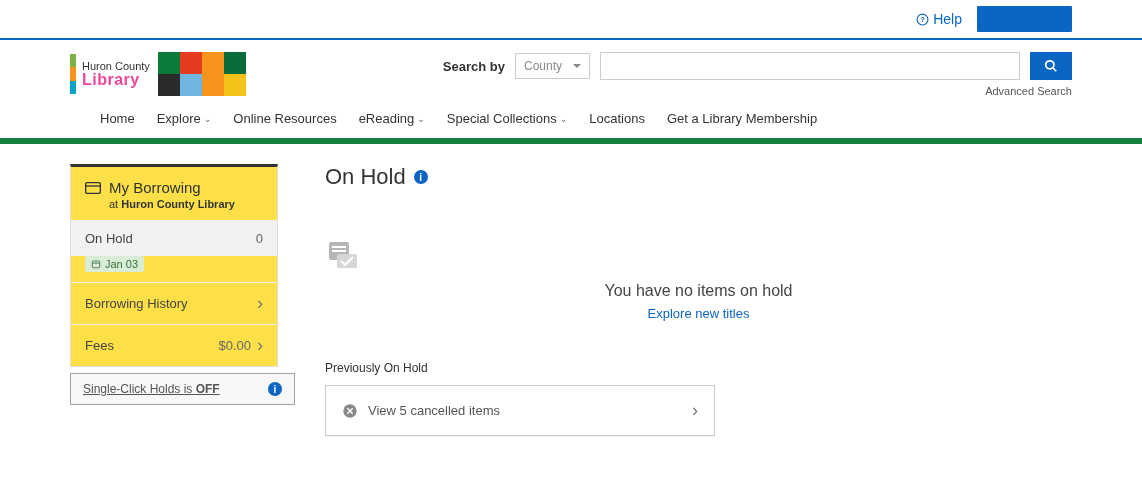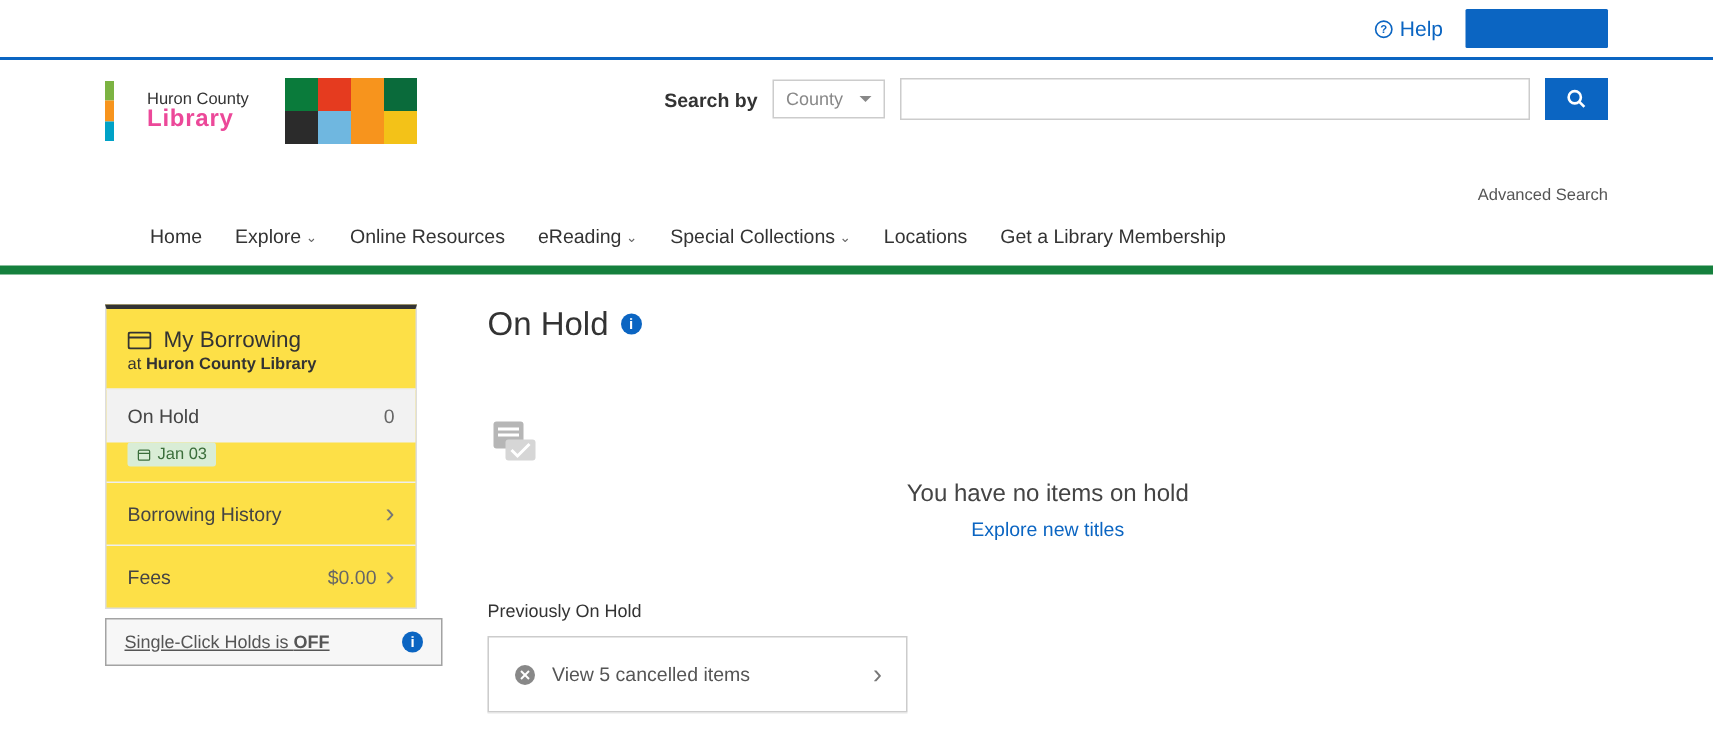--- a/index.html
+++ b/index.html
@@ -1,59 +1,59 @@
 <!DOCTYPE html>
 <html><head>
   <meta charset="utf-8">
   <style>
     * { box-sizing: border-box; margin: 0; padding: 0; }
     body { font-family: "Segoe UI", Arial, sans-serif; background: #fff; color: #333; font-size: 14px; }
     .topbar { display: flex; justify-content: flex-end; align-items: center; padding: 6px 70px 6px 0; border-bottom: 2px solid #0b65c2; position: relative; }
     .help-link { color: #0b65c2; cursor: pointer; display: flex; align-items: center; gap: 4px; margin-right: 15px; }
     .blue-btn-mystery { width: 95px; height: 26px; background: #0b65c2; border-radius: 1px; display: inline-block; }
     .header { display: flex; align-items: flex-start; padding: 12px 70px 0 70px; gap: 40px; }
-    .logo-block { display: flex; align-items: center; gap: 22px; }
+    .logo-block { display: flex; align-items: center; gap: 6px; }
     .logo-bar { width: 6px; height: 40px; display: flex; flex-direction: column; }
     .logo-bar div { flex: 1; }
     .logo-text { display: flex; flex-direction: column; line-height: 1; }
     .logo-text .county { font-size: 11px; color: #333; }
     .logo-text .library { font-size: 16px; font-weight: 700; color: #ec4899; letter-spacing: 0.5px; }
     .logo-tiles { display: grid; grid-template-columns: repeat(4, 22px); grid-template-rows: repeat(2, 22px); gap: 0; margin-left: 2px; }
     .logo-tiles div { width: 22px; height: 22px; }
-    .search-area { flex: 1; display: flex; flex-direction: column; align-items: flex-end; gap: 39px; }
+    .search-area { flex: 1; display: flex; flex-direction: column; align-items: flex-end; }
     .search-row { display: flex; align-items: center; gap: 10px; width: 100%; justify-content: flex-end; }
     .search-by-label { font-weight: 600; font-size: 13px; color: #333; }
     .keyword-select { border: 1px solid #ccc; padding: 5px 20px 5px 8px; font-size: 12px; color: #888; cursor: pointer; display: flex; align-items: center; gap: 8px; background: #fff; position: relative; min-width: 75px; }
     .keyword-select::after { content: ""; position: absolute; right: 8px; top: 50%; width: 0; height: 0; border-left: 4px solid transparent; border-right: 4px solid transparent; border-top: 4px solid #888; transform: translateY(-50%); }
     .search-box { flex: 1; max-width: 420px; border: 1px solid #ccc; height: 28px; padding: 0 6px; font-size: 13px; }
     .search-btn { width: 42px; height: 28px; background: #0b65c2; border: none; cursor: pointer; display: flex; align-items: center; justify-content: center; }
     .adv-search { font-size: 11px; color: #555; margin-top: 5px; cursor: pointer; }
     .nav { display: flex; gap: 22px; padding: 14px 70px 12px 100px; font-size: 13px; color: #333; border-bottom: 6px solid #15803d; }
     .nav-item { cursor: pointer; display: flex; align-items: center; gap: 3px; }
     .nav-item .caret { font-size: 9px; color: #666; }
     .main { display: flex; padding: 20px 70px; gap: 30px; align-items: flex-start; }
     .sidebar { width: 208px; border: 1px solid #ddd; border-top: 3px solid #333; background: #fde047; }
     .sidebar-header { padding: 12px 14px 10px 14px; }
     .sidebar-header .title-row { display: flex; align-items: center; gap: 8px; color: #333; }
     .sidebar-header .title { font-size: 15px; }
-    .sidebar-header .subtitle { font-size: 11px; margin-top: 2px; }
+    .sidebar-header .subtitle { font-size: 11px; margin-left: 24px; margin-top: 2px; }
     .sidebar-row { border-top: 1px solid #eee; padding: 10px 14px; display: flex; align-items: center; justify-content: space-between; font-size: 13px; cursor: pointer; color: #444; }
     .sidebar-row.active { background: #f2f2f2; font-weight: 400; }
     .sidebar-row .right { display: flex; align-items: center; gap: 6px; color: #666; }
     .date-badge { display: inline-flex; align-items: center; gap: 4px; background: #d9edd6; color: #3b6e3b; font-size: 11px; padding: 2px 6px; border-radius: 2px; margin: 0 14px 10px 14px; }
     .sidebar-footer { border: 1px solid #a3a3a3; background: #f7f7f7; padding: 8px 12px; display: flex; align-items: center; justify-content: space-between; margin-top: 6px; width: 225px; }
     .sidebar-footer .link { font-size: 12px; color: #555; text-decoration: underline; cursor: pointer; }
     .content { flex: 1; }
     .content h1 { font-size: 22px; font-weight: 400; color: #333; display: flex; align-items: center; gap: 8px; }
     .info-circle { width: 14px; height: 14px; border-radius: 50%; background: #0b65c2; color: #fff; font-size: 10px; display: inline-flex; align-items: center; justify-content: center; font-weight: bold; cursor: pointer; }
     .empty-state { text-align: center; margin: 50px 0 40px; }
     .empty-state .msg { font-size: 16px; color: #444; margin-top: 10px; }
     .empty-state .link { font-size: 13px; color: #0b65c2; margin-top: 6px; cursor: pointer; }
     .content h2 { font-size: 12px; font-weight: 400; color: #333; margin-bottom: 10px; }
-    .cancelled-box { border: 1px solid #ccc; padding: 14px 16px; display: flex; align-items: center; justify-content: space-between; width: 280px; cursor: pointer; box-shadow: 0 1px 0 rgba(0,0,0,0.05); }
+    .cancelled-box { border: 1px solid #ccc; padding: 14px 16px; display: flex; align-items: center; justify-content: space-between; width: 390px; cursor: pointer; box-shadow: 0 1px 0 rgba(0,0,0,0.05); }
     .cancelled-box .left { display: flex; align-items: center; gap: 10px; font-size: 13px; color: #555; }
     .chevron::before { content: "›"; font-size: 18px; color: #777; }
     svg { display: block; }
   </style>
 </head>
 <body>
 
 <div class="topbar">
   <span class="help-link">
     <svg width="13" height="13" viewBox="0 0 24 24" fill="#0b65c2">

